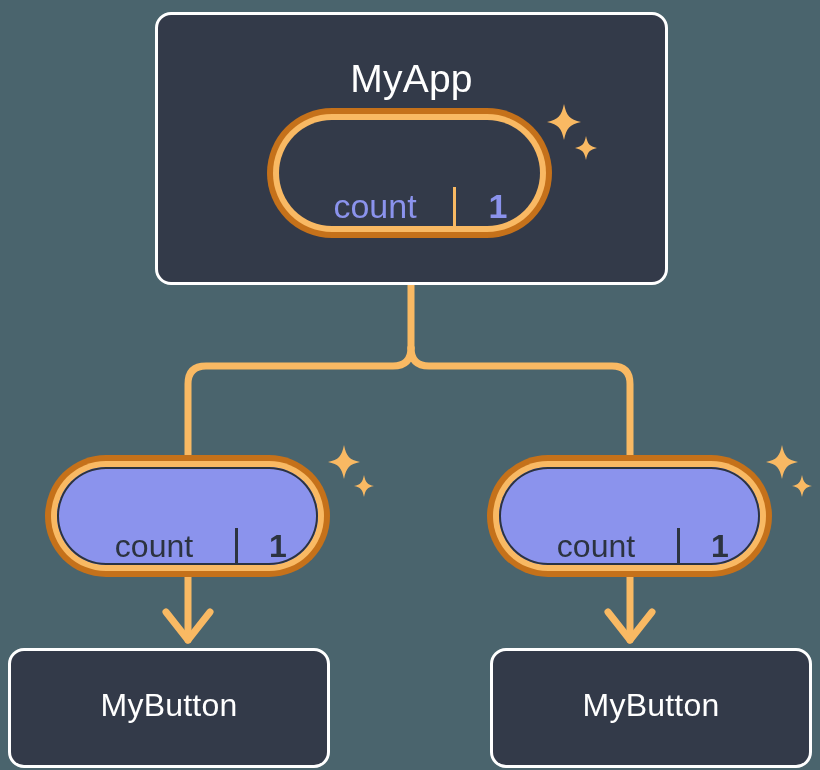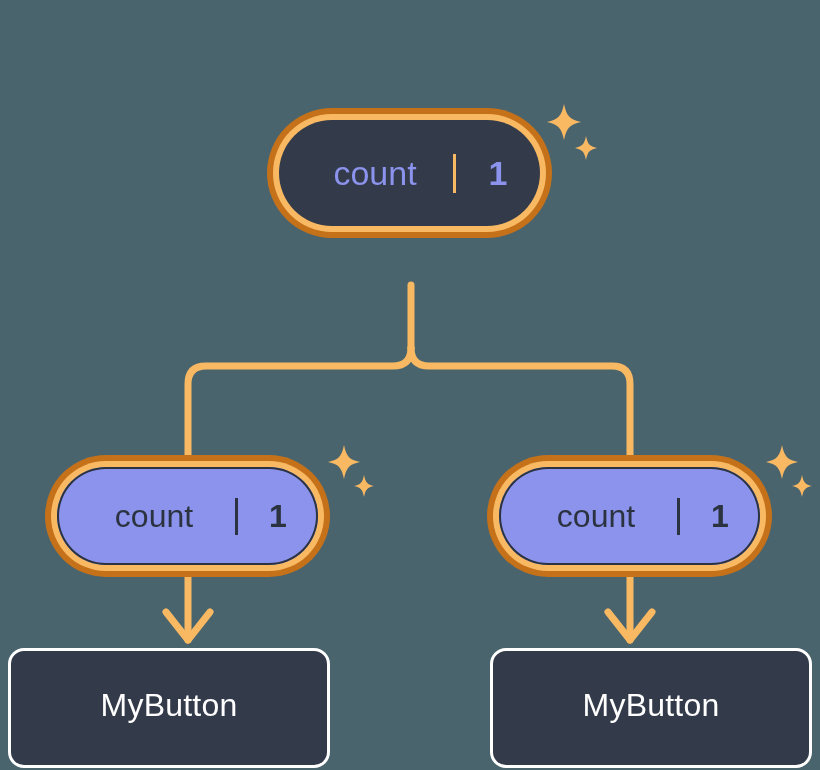--- a/index.html
+++ b/index.html
@@ -57,21 +57,21 @@
     flex:1;
     border-radius:999px;
     background:#f9b963;           
     padding:6px;
     display:flex;
   }
   .pill-body{
     flex:1;
     border-radius:999px;
     display:flex;
-    align-items:center;
+    align-items:flex-end;
     overflow:hidden;
   }
   .pill-key,.pill-val{
     display:flex;align-items:center;justify-content:center;
     white-space:nowrap;
     font-weight:400;
   }
   .pill-key{flex:1 1 auto;}
   .pill-val{flex:0 0 auto;font-weight:700;}
 
@@ -108,20 +108,23 @@
       <path d="M411,348 Q411,366 429,366 L612,366 Q630,366 630,384 L630,455"></path>
 
       <path d="M188,577 L188,640"></path>
       <path d="M166,612 L188,640 L210,612"></path>
 
       <path d="M630,577 L630,640"></path>
       <path d="M608,612 L630,640 L652,612"></path>
     </g>
   </svg>
 
+  <div class="card" id="app-card">
+    <div class="card-title">MyApp</div>
+  </div>
 
   <div class="pill" id="app-pill">
     <div class="pill-mid">
       <div class="pill-body">
         <span class="pill-key">count</span>
         <span class="pill-val">1</span>
       </div>
     </div>
   </div>
 

